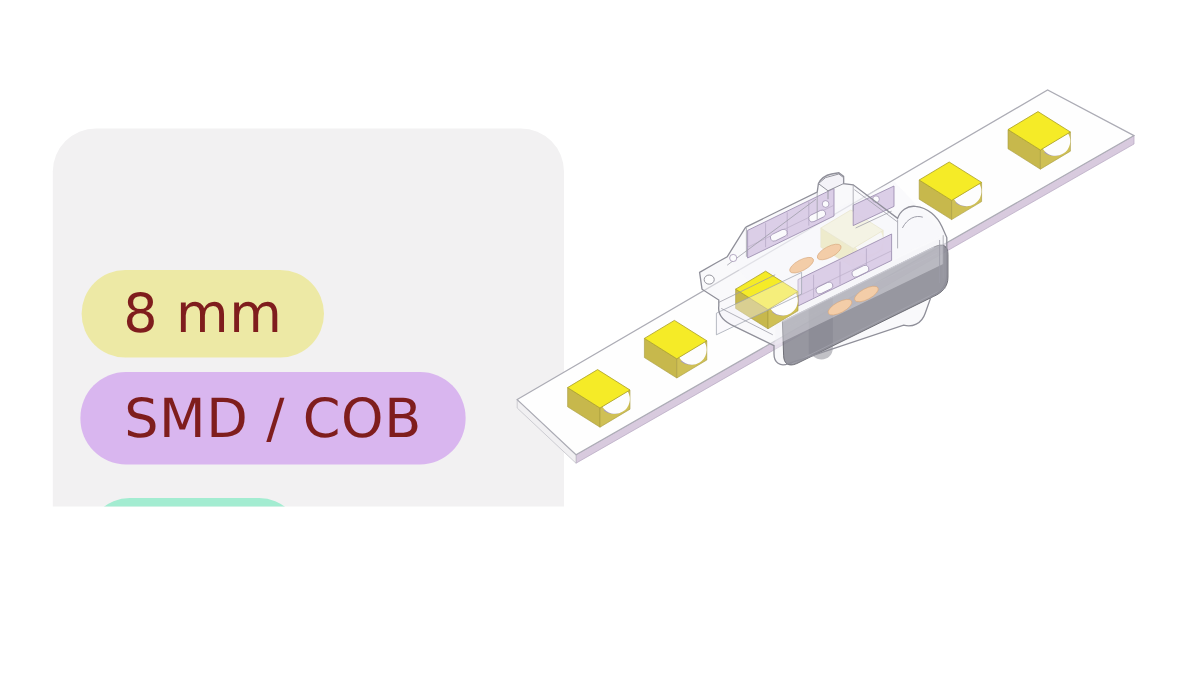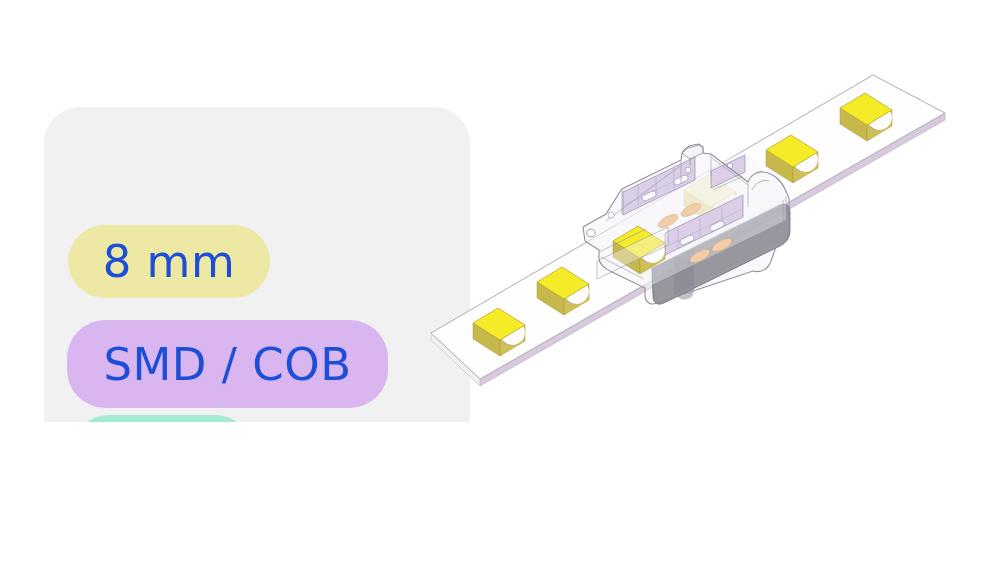--- a/index.html
+++ b/index.html
@@ -1,24 +1,24 @@
 <!DOCTYPE html>
 <html><head>
 <meta charset="utf-8">
 <style>
   html,body{margin:0;padding:0;background:#ffffff;}
   #stage{position:relative;width:1000px;height:562px;background:#ffffff;overflow:hidden;
          font-family:"DejaVu Sans","Liberation Sans",sans-serif;}
   #info-card{position:absolute;left:44px;top:107px;width:426px;height:315px;
              background:#F2F1F2;border-radius:36px 36px 0 0;overflow:hidden;}
   .badge{position:absolute;display:flex;align-items:center;justify-content:center;
-         border-radius:38px;color:#1d4ed8;font-size:45px;font-weight:500;
+         border-radius:38px;color:#7f1d1d;font-size:45px;font-weight:500;
          letter-spacing:0.5px;white-space:nowrap;}
   #badge-width{left:24px;top:118px;width:202px;height:73px;}
-  #badge-type{left:23px;top:213px;width:321px;height:88px;}
+  #badge-type{left:23px;top:203px;width:321px;height:77px;}
   #badge-extra{left:29px;top:308px;width:178px;height:70px;border-radius:35px;}
   #scene-svg{position:absolute;left:0;top:0;}
 </style>
 </head>
 <body>
 
 <div id="stage">
 
   <div id="info-card">
     <div class="badge" id="badge-width" style="background: rgb(237, 233, 165);">

